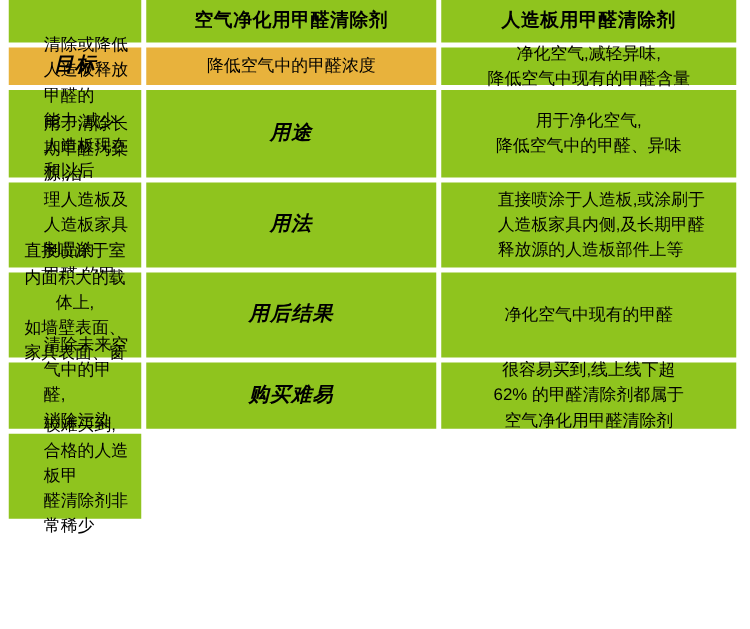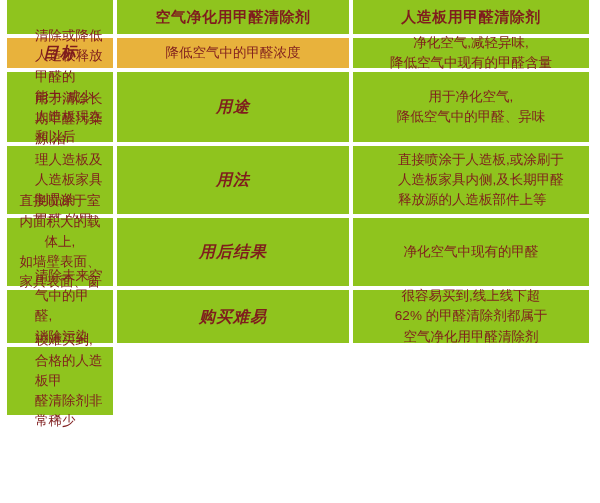--- a/index.html
+++ b/index.html
@@ -42,21 +42,21 @@
     margin-left:7px;
     width:584px;
     display:grid;
     grid-template-columns:106px 232px 236px;
     grid-template-rows:34px 30px 70px 68px 68px 53px 68px;
     gap:4px;
     background:#ffffff;
   }
   .cell {
     background:#8fc41e;
-    color:#7f1d1d;
+    color:#000000;
     display:flex; align-items:center; justify-content:center;
     text-align:center;
     font-size:13.5px;
     line-height:1.5;
     white-space:pre-line;
     padding:2px 8px;
   }
   .cell.accent { background:#e8b23c; }
   .cell.label {
     font-size:16px; font-weight:bold; letter-spacing:1px;font-style:italic;

